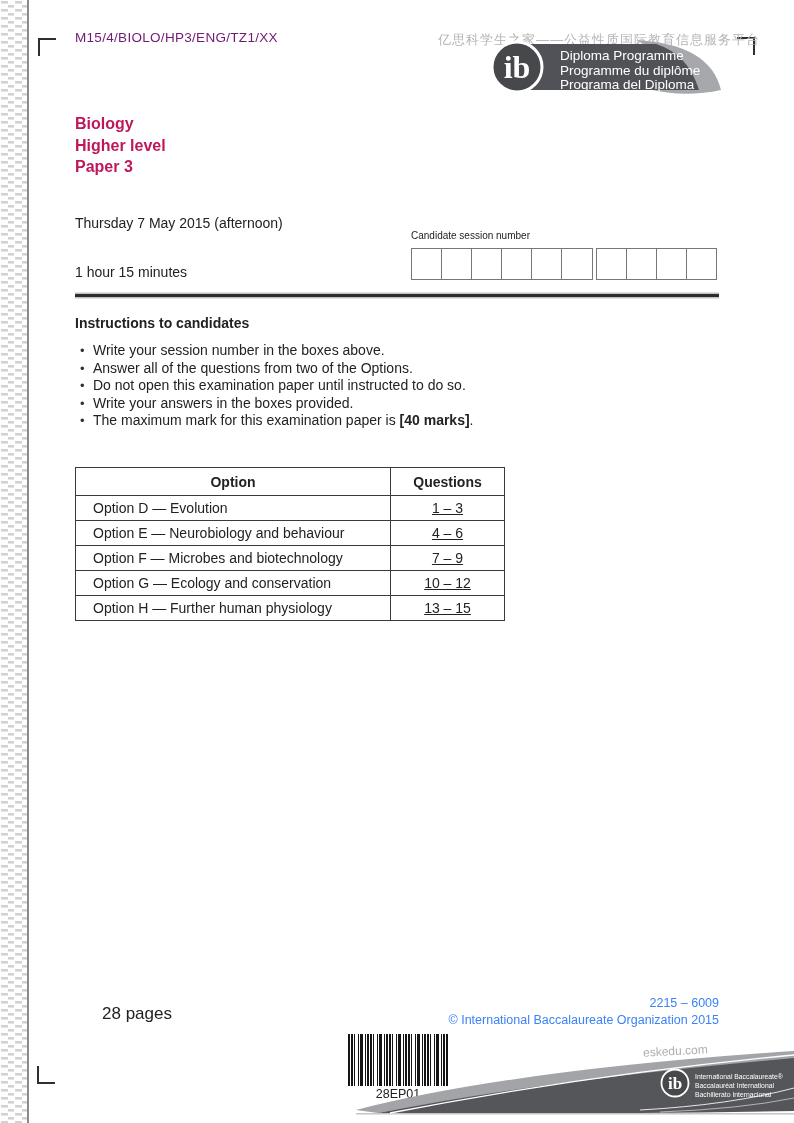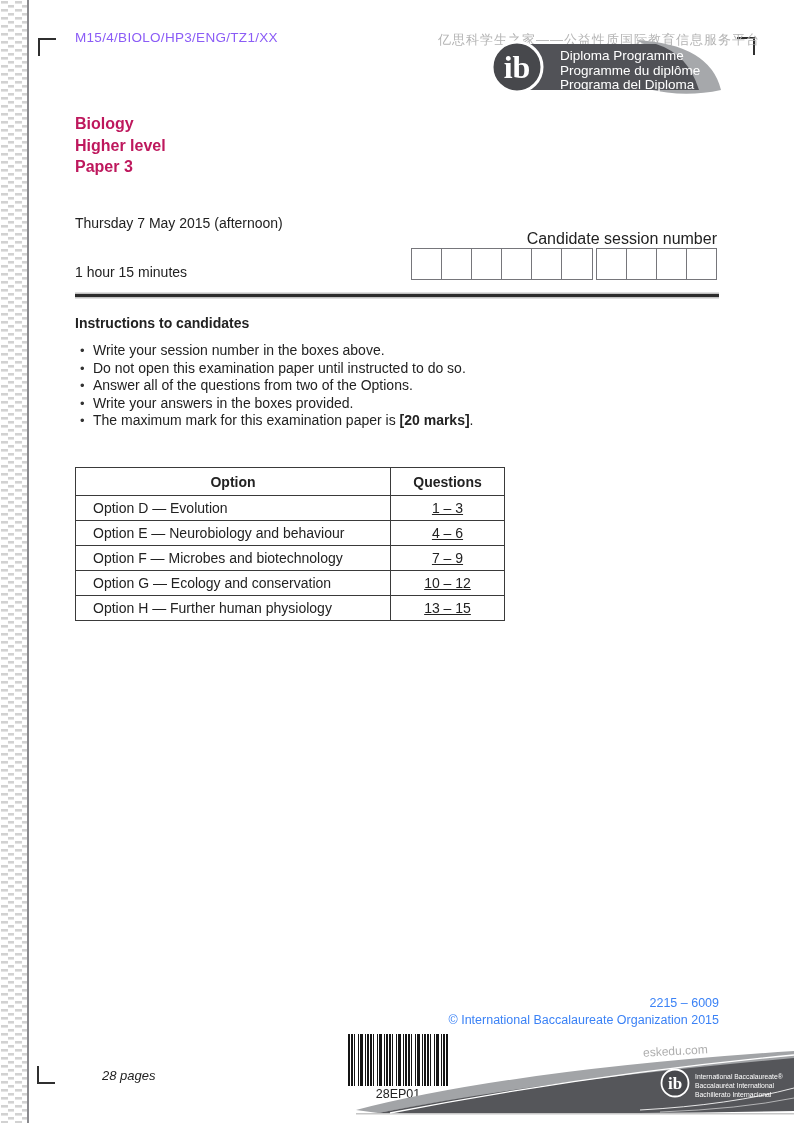--- a/index.html
+++ b/index.html
@@ -9,32 +9,32 @@
 
   
   .edge-line{left:27px;top:0;width:2px;height:1123px;background:#8a8a8e;}
 
   
   .crop{width:16px;height:16px;}
   .crop-tl{left:38px;top:38px;border-left:2px solid #2f2f2f;border-top:2px solid #2f2f2f;}
   .crop-tr{left:737px;top:37px;border-right:2px solid #2f2f2f;border-top:2px solid #2f2f2f;}
   .crop-bl{left:37px;top:1066px;border-left:2px solid #2f2f2f;border-bottom:2px solid #2f2f2f;}
 
-  .paper-code{left:75px;top:30px;font-size:13.5px;letter-spacing:.3px;color:#8b5cf6;}
+  .paper-code{left:75px;top:30px;font-size:13.5px;letter-spacing:.3px;color:#701a75;}
 
   .wm-top{left:438px;top:31px;font-size:13px;color:#b4b4b4;letter-spacing:1px;z-index:1;white-space:nowrap;}
   .wm-bottom{left:643px;top:1044px;font-size:12px;color:#aeaeae;transform:rotate(-3deg);z-index:5;}
 
   .banner-svg{left:488px;top:36px;z-index:2;}
 
   .title-block{left:75px;top:113px;font-size:16px;font-weight:bold;line-height:21.5px;color:#be185d;}
 
   .date-line{left:75px;top:215px;font-size:14px;}
   .duration{left:75px;top:264px;font-size:14px;}
-  .session-label{left:411px;top:230px;width:306px;text-align:right;font-size:16px;}
+  .session-label{left:411px;top:230px;width:306px;text-align:left;font-size:10px;}
   .session-row{left:411px;top:248px;width:306px;height:32px;display:flex;}
   .session-row .cell{flex:1;border:1.5px solid #76767b;border-left-width:0;background:#fff;}
   .session-row .cell:first-child{border-left-width:1.5px;}
   .session-row .cell.group-start{margin-left:3px;border-left-width:1.5px;}
 
   .rule{left:75px;top:294px;width:644px;height:2.5px;background:#2c2c2c;
         box-shadow:0 -1.5px 0 #c2c2c2,0 1.5px 0 #c2c2c2;}
 
   .instr-head{left:75px;top:315px;font-size:14px;font-weight:bold;}
   .instr-list{left:75px;top:342px;width:560px;font-size:14px;line-height:17.6px;}
@@ -46,21 +46,21 @@
   .opt-table{left:75px;top:467px;border-collapse:collapse;table-layout:fixed;width:429px;font-size:14px;}
   .opt-table th,.opt-table td{border:1.6px solid #3a3a3a;}
   .opt-table th{height:25px;font-weight:bold;text-align:center;padding:1px 0;}
   .opt-table td{height:24px;padding:0;}
   .opt-table td.opt{padding-left:17px;text-align:left;}
   .opt-table td.q{text-align:center;text-decoration:underline;}
   .col-opt{width:315px;}
   .col-q{width:114px;}
 
   .foot-right{left:399px;top:995px;width:320px;text-align:right;font-size:12.5px;line-height:17px;color:#3b82f6;}
-  .foot-pages{left:102px;top:1068px;font-size:13px;font-style:italic;}
+  .foot-pages{left:102px;top:1004px;font-size:17px;}
 
   .barcode{left:348px;top:1034px;width:100px;height:52px;
     background:repeating-linear-gradient(90deg,
       #141414 0 2px,#fff 2px 3px,#141414 3px 5px,#fff 5px 6px,
       #141414 6px 7px,#fff 7px 10px,#141414 10px 11px,#fff 11px 12px,
       #141414 12px 15px,#fff 15px 17px,#141414 17px 18px,#fff 18px 19px);}
   .barcode-label{left:348px;top:1087px;width:100px;text-align:center;font-size:12.5px;}
 
   .swoosh-svg{left:330px;top:1046px;z-index:4;}
 </style>
@@ -123,33 +123,33 @@
   <div class="abs rule"></div>
 
   <div class="abs instr-head">Instructions to candidates</div>
   <div class="abs instr-list">
     <div class="instr-item">
       <span class="bullet"></span>
       <span class="txt">Write your session number in the boxes above.</span>
     </div>
     <div class="instr-item">
       <span class="bullet"></span>
+      <span class="txt">Answer all of the questions from two of the Options.</span>
+    </div>
+    <div class="instr-item">
+      <span class="bullet"></span>
       <span class="txt">Do not open this examination paper until instructed to do so.</span>
     </div>
     <div class="instr-item">
       <span class="bullet"></span>
-      <span class="txt">Answer all of the questions from two of the Options.</span>
-    </div>
-    <div class="instr-item">
-      <span class="bullet"></span>
       <span class="txt">Write your answers in the boxes provided.</span>
     </div>
     <div class="instr-item">
       <span class="bullet"></span>
-      <span class="txt"><span>The maximum mark for this examination paper is </span><strong>[20 marks]</strong><span>.</span></span>
+      <span class="txt"><span>The maximum mark for this examination paper is </span><strong>[40 marks]</strong><span>.</span></span>
     </div>
   </div>
 
   <table class="abs opt-table">
     <colgroup>
         <col class="col-opt">
         <col class="col-q">
       </colgroup>
     <thead>
       <tr>

